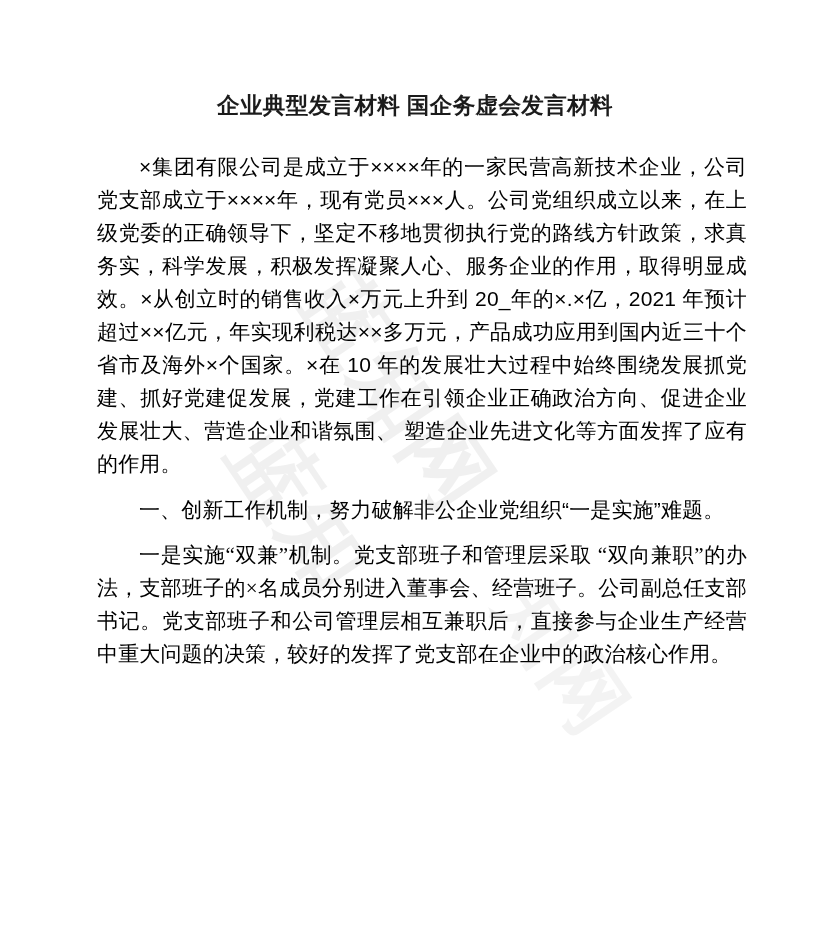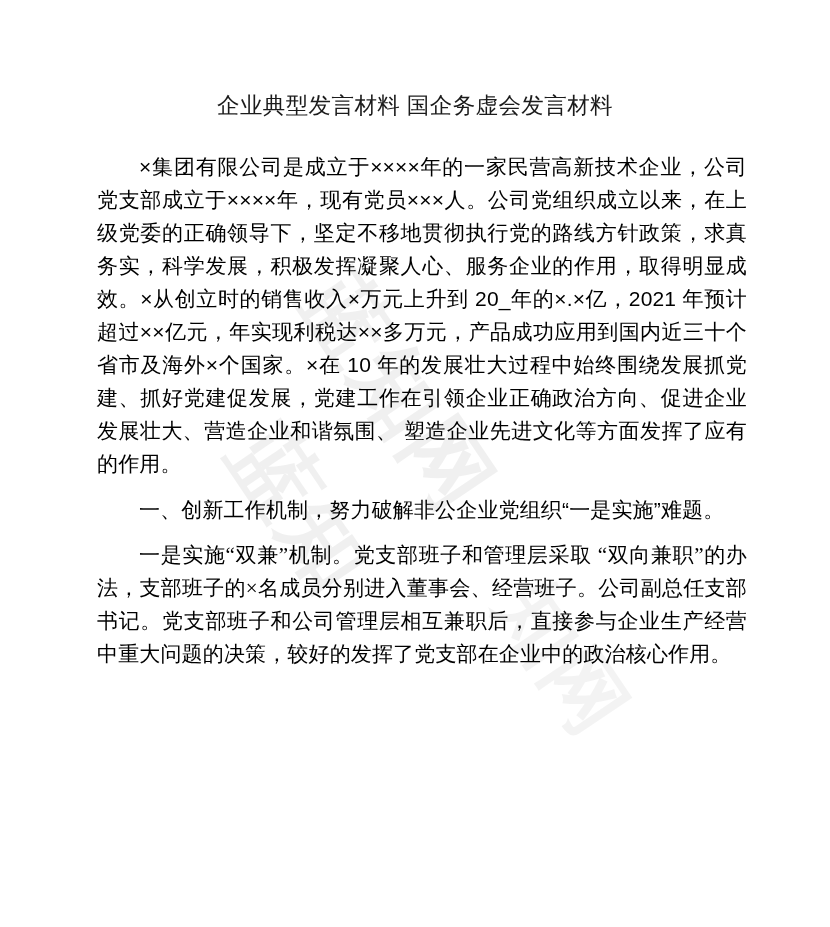--- a/index.html
+++ b/index.html
@@ -65,21 +65,21 @@
     z-index: 2;
   }
 
   #title {
     position: absolute;
     left: 0;
     top: 75px;
     width: 830px;
     text-align: center;
     font-size: 22.5px;
-    font-weight: 400;
+    font-weight: 700;
     color: #1b1b1b;
     letter-spacing: 0.4px;
   }
 
   #body {
     position: absolute;
     left: 97px;
     top: 150px;
     width: 650px;
   }

